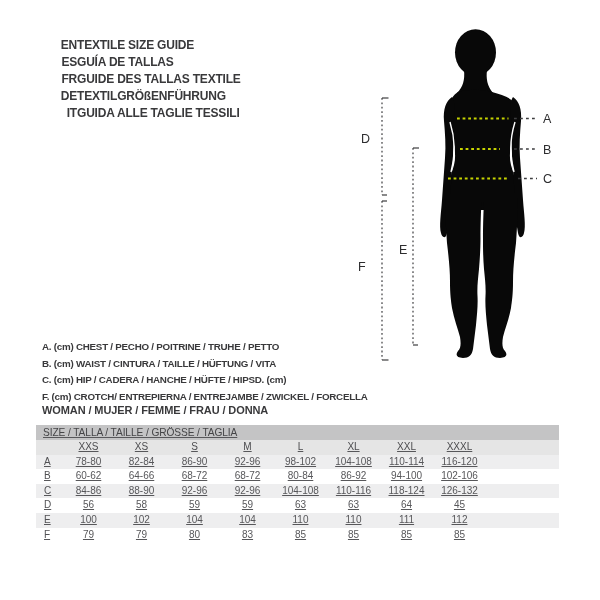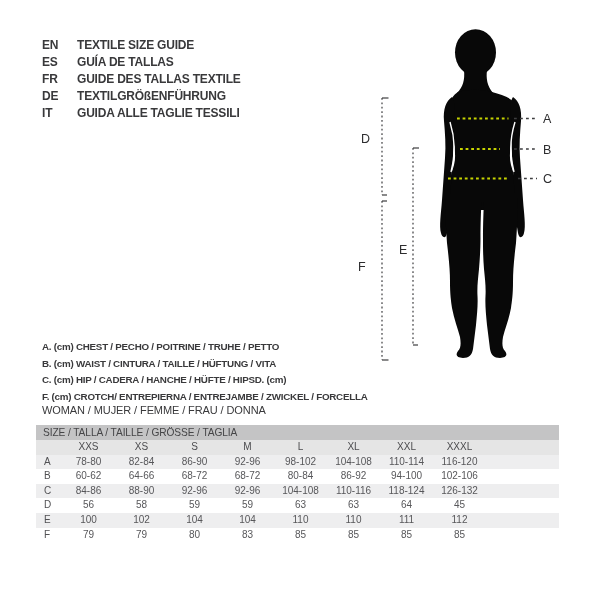--- a/index.html
+++ b/index.html
@@ -3,33 +3,33 @@
 <meta charset="utf-8">
 <style>
   html,body{margin:0;padding:0;background:#fff;}
   .canvas{
     position:relative;width:600px;height:600px;background:#ffffff;
     font-family:"Liberation Sans",sans-serif;color:#3b3b3d;overflow:hidden;
   }
   
   .lang-block{position:absolute;left:42px;top:37px;font-size:12px;font-weight:700;
     letter-spacing:-0.2px;line-height:16.9px;color:#39393b;}
-  .lang-row{display:flex;}
+  .lang-row{display:flex;text-align:right;}
   .lang-code{width:35px;flex:0 0 35px;}
   
   .figure-svg{position:absolute;left:350px;top:16px;}
   
   .legend-block{position:absolute;left:42px;top:299px;font-size:9.8px;font-weight:700;
     letter-spacing:-0.25px;line-height:16.7px;color:#39393b;white-space:nowrap;margin-top:40px;}
   
-  .woman-heading{position:absolute;left:42px;top:404px;font-size:11px;font-weight:400;
+  .woman-heading{position:absolute;left:42px;top:404px;font-size:11px;font-weight:700;
     letter-spacing:-0.1px;color:#39393b;white-space:nowrap;}
   
   .size-table{position:absolute;left:36px;top:425px;width:523px;border-collapse:collapse;
-    table-layout:fixed;font-size:10px;color:#57575a;}
+    table-layout:fixed;font-size:10px;color:#57575a;text-decoration:underline;}
   .size-table th.table-header{background:#c4c4c5;font-weight:400;text-align:left;
     padding:0 0 0 7px;height:15px;line-height:15px;font-size:10.2px;color:#454547;
     letter-spacing:-0.1px;white-space:nowrap;overflow:hidden;}
   .size-table td{height:14.6px;line-height:14.6px;padding:0;text-align:center;
     font-weight:400;white-space:nowrap;}
   .size-table td.letter{text-align:left;padding-left:8px;color:#515154;}
   .size-table tr.row-odd td{background:#eeeeef;}
   .size-table tr.row-even td{background:#ffffff;}
   .size-table tr.sizes-row td{background:#e5e5e5;color:#4c4c4f;}
 </style>

